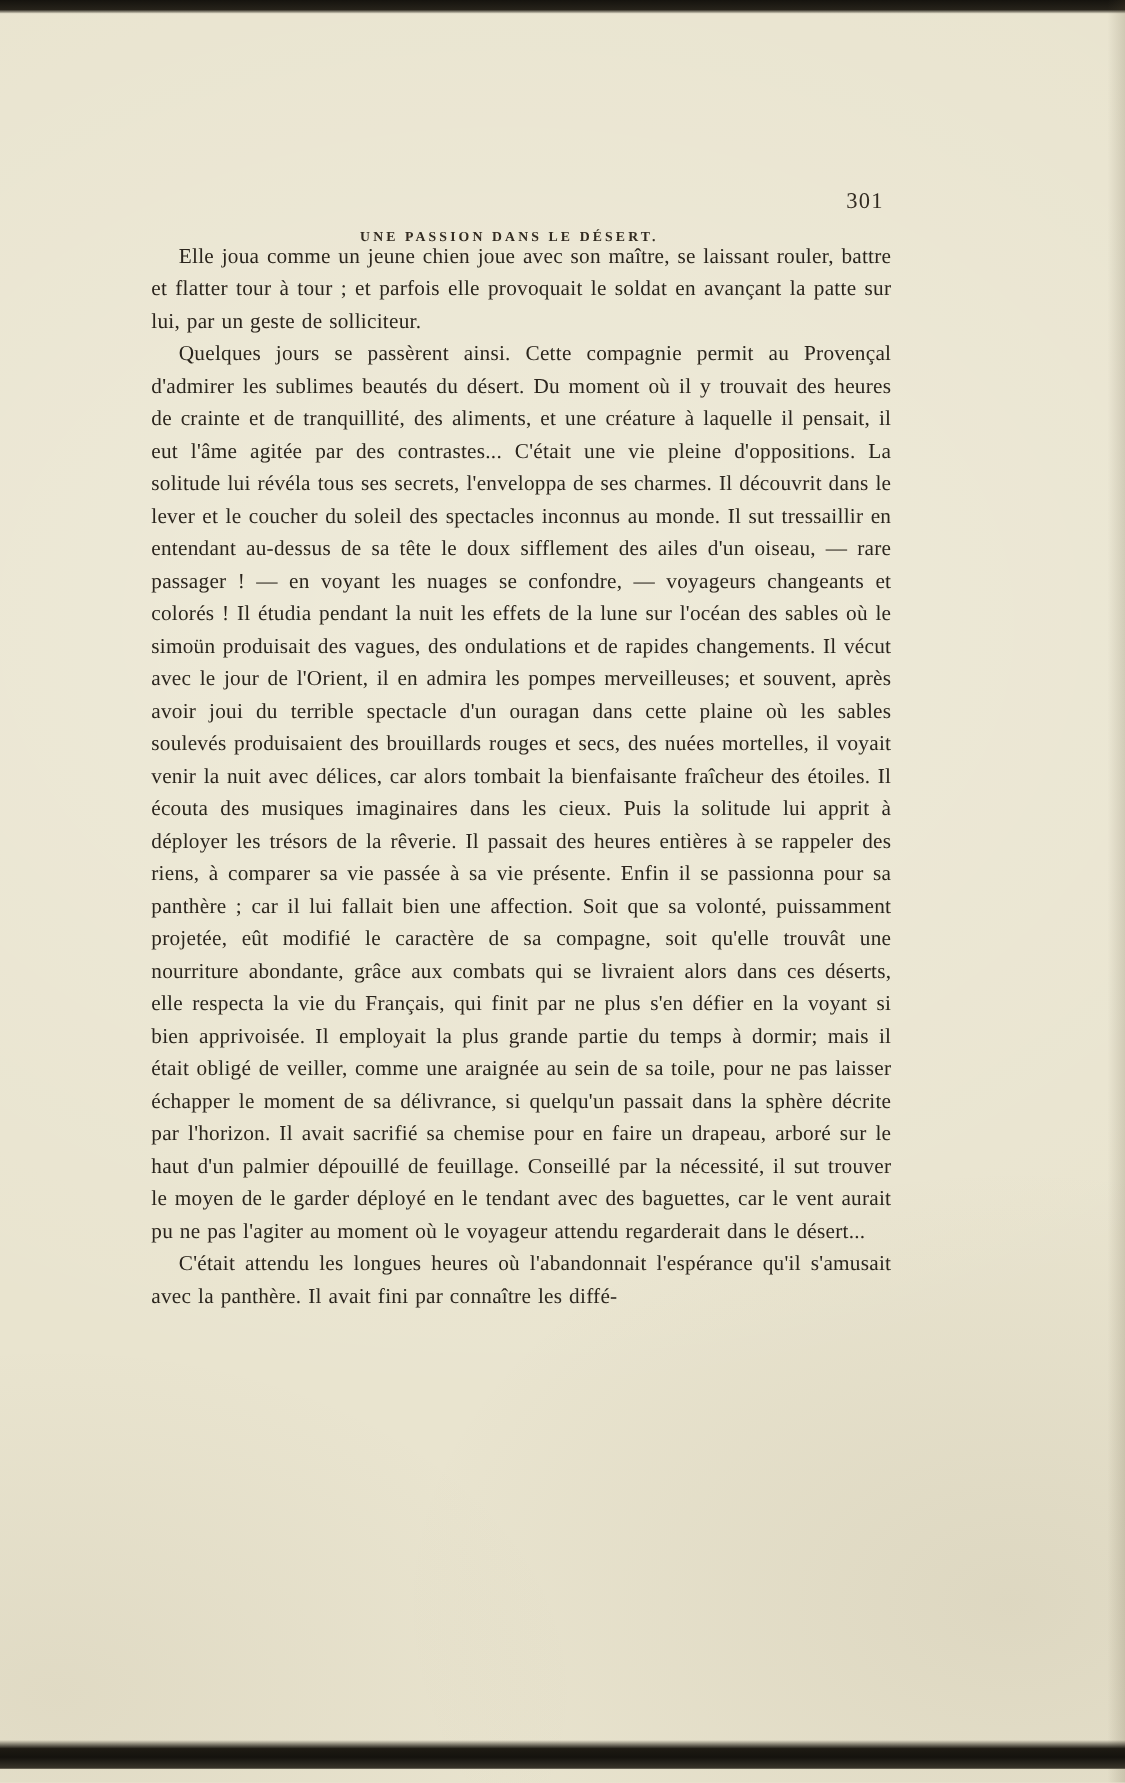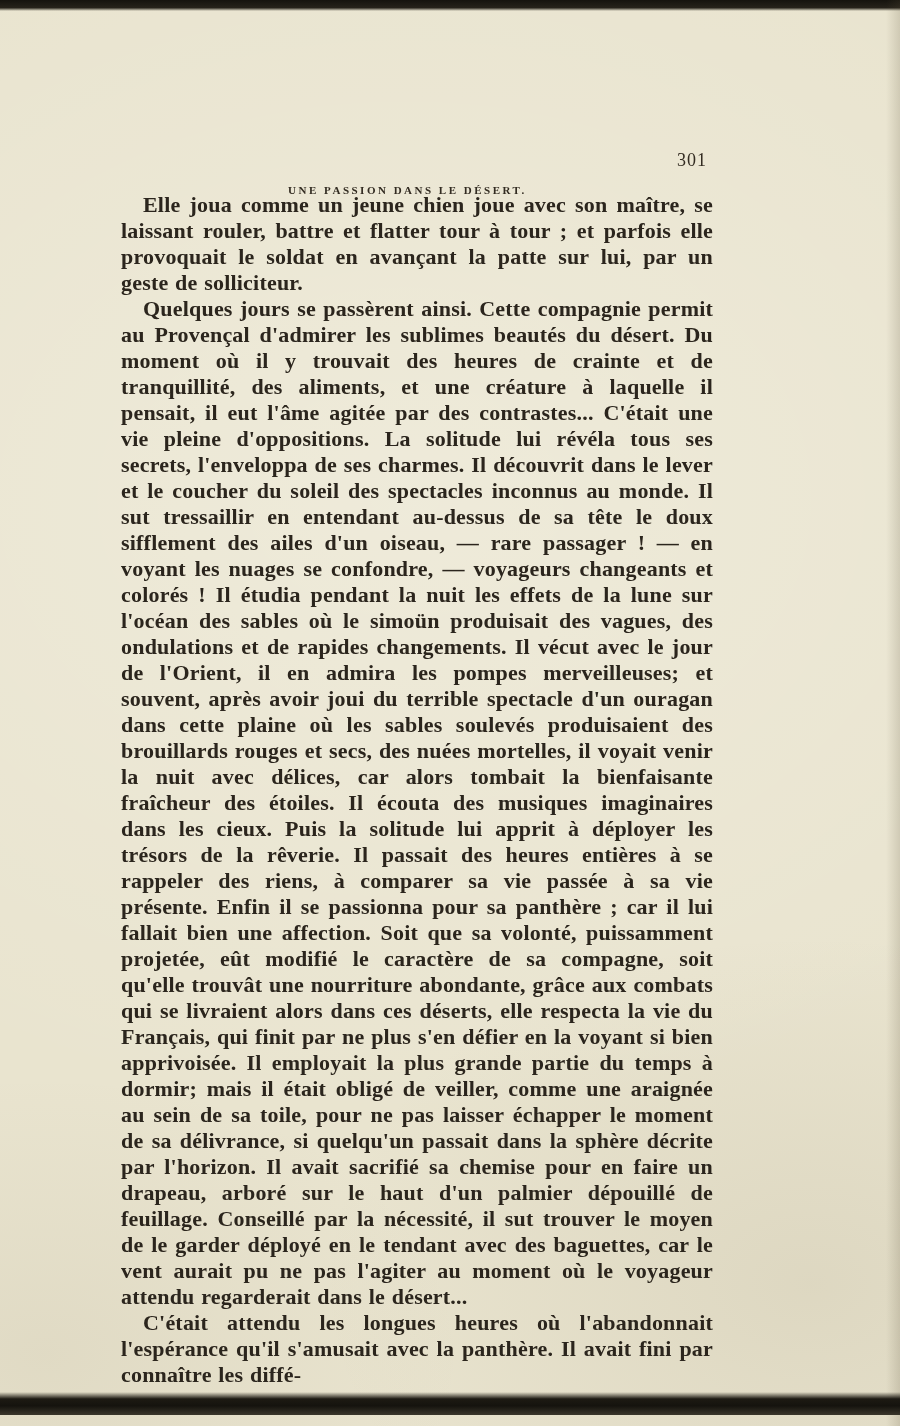--- a/index.html
+++ b/index.html
@@ -68,26 +68,25 @@
   }
   .page-number {
     position: absolute;
     right: 6px;
     top: 0;
     font-size: 18px;
     letter-spacing: 1px;
     color: #322b21;
   }
   .text-block {
-    font-size: 22px;
+    font-size: 17px;
     line-height: 26px;
     text-align: justify;
     letter-spacing: 0.2px;
     word-spacing: 1px;
-    font-weight: bold;
   }
   .text-block p {
     margin: 0;
     text-indent: 22px;
     hyphens: auto;
     -webkit-hyphens: auto;
   }
 </style>
 </head>
 <body>

